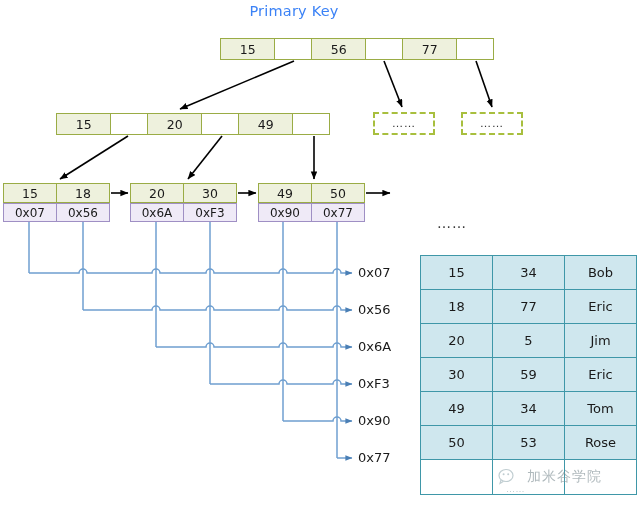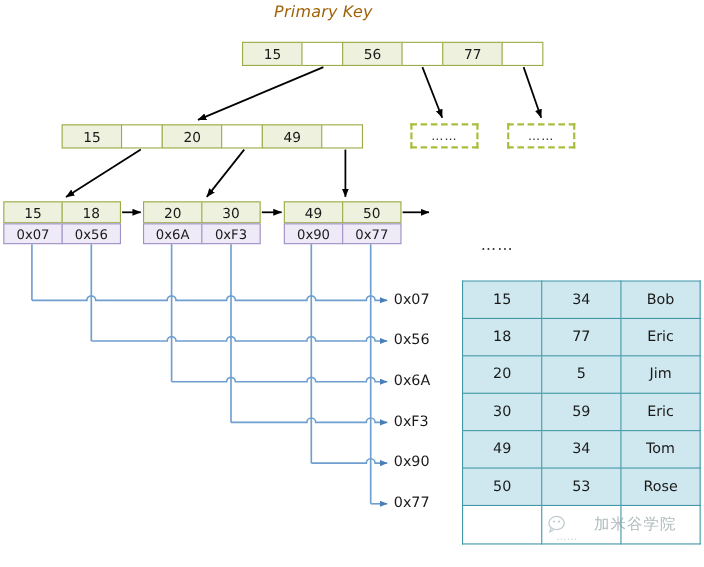--- a/index.html
+++ b/index.html
@@ -23,23 +23,22 @@
     height: 515px;
   }
 
   
   #title {
     position: absolute;
     left: 0; top: 3px;
     width: 588px;
     text-align: center;
     font-size: 14.5px;
-    color: #a16207;
+    color: #3b82f6;
     letter-spacing: .2px;
-    font-style: italic;
   }
 
   
   .node {
     position: absolute;
     display: flex;
     box-sizing: border-box;
   }
   .cell {
     box-sizing: border-box;
@@ -143,21 +142,21 @@
     background: #ffffff;
     height: 34px;
   }
 
   
   #watermark {
     position: absolute;
     left: 498px; top: 468px;
     display: flex;
     align-items: flex-start;
-    gap: 22px;
+    gap: 9px;
     opacity: .62;
   }
   #watermark .wm-text {
     font-size: 14px;
     color: #7f8f94;
     letter-spacing: 1px;
   }
   #watermark .wm-dots {
     position: absolute;
     left: 8px; top: 16px;

